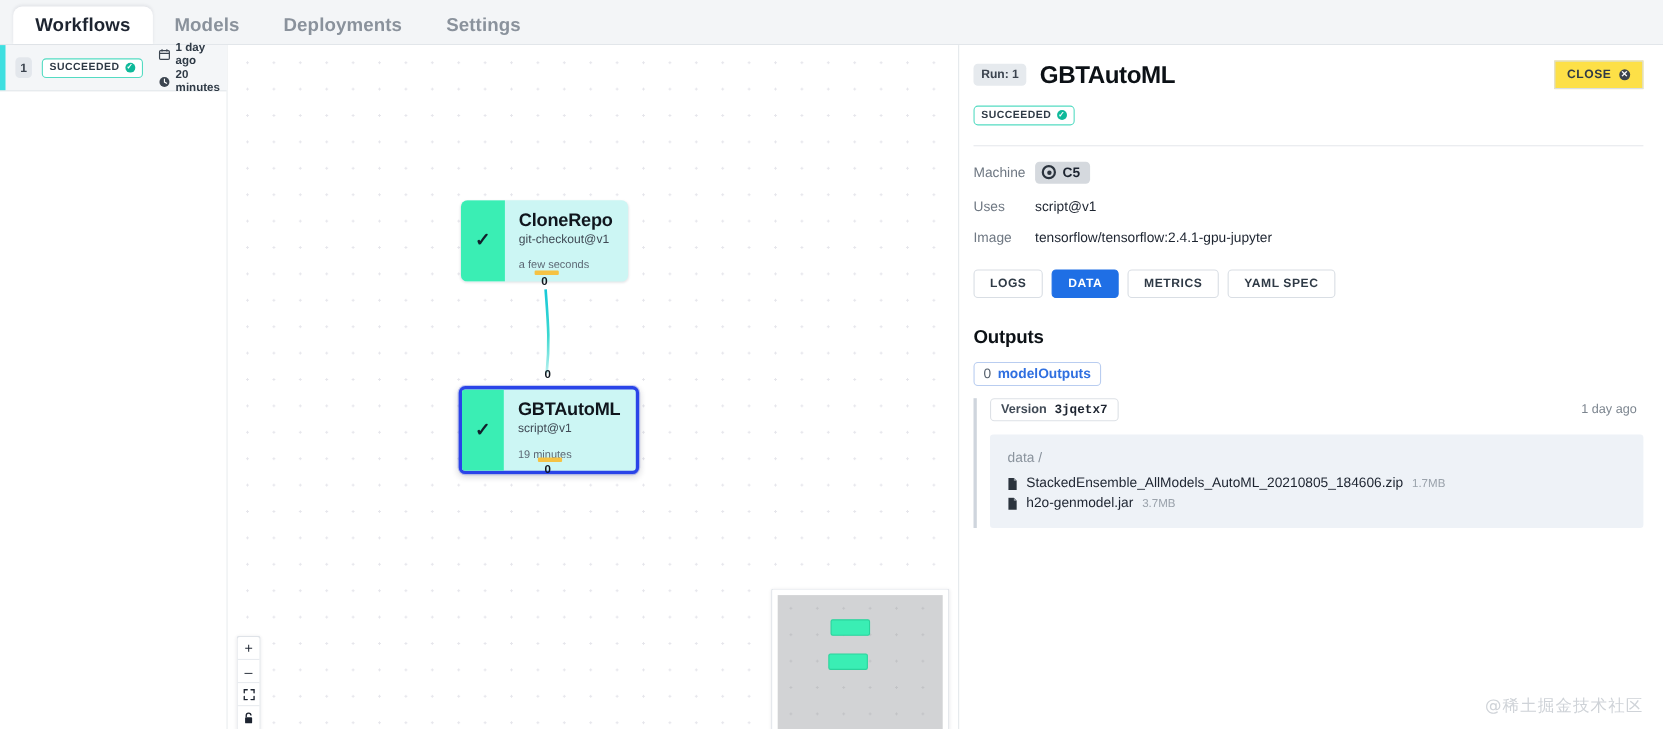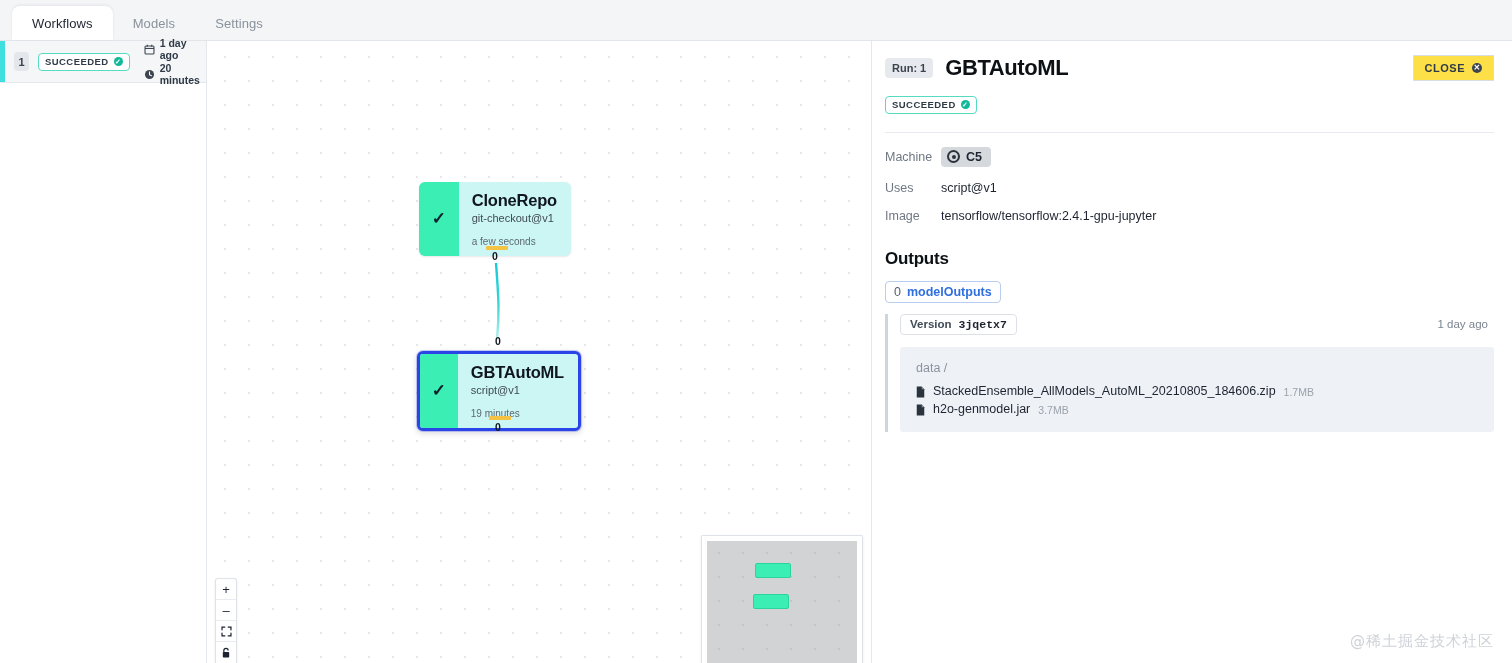--- a/index.html
+++ b/index.html
@@ -16,21 +16,21 @@
   .tabbar {
     position: absolute; left: 0; top: 0; width: 1512px; height: 41px;
     background: #f3f5f7;
     border-bottom: 1px solid #e2e6ea;
     display: flex; align-items: flex-end;
     padding-left: 12px;
   }
   .tab {
     height: 34px; padding: 0 20px;
     display: flex; align-items: center;
-    font-size: 13px; font-weight: 400; letter-spacing: .1px;
+    font-size: 17px; font-weight: 700; letter-spacing: .1px;
     color: #8a929c;
     border-radius: 8px 8px 0 0;
     cursor: pointer;
     white-space: nowrap;
   }
   .tab.active {
     background: #ffffff; color: #1d2430;
     box-shadow: 0 -1px 3px rgba(20,30,50,.08);
     position: relative; z-index: 3;
   }
@@ -240,20 +240,21 @@
     font-family: "DejaVu Sans", sans-serif;
     user-select: none;
   }
 </style>
 </head>
 <body>
 
 <div class="tabbar">
   <div class="tab active">Workflows</div>
   <div class="tab">Models</div>
+  <div class="tab">Deployments</div>
   <div class="tab">Settings</div>
 </div>
 
 <div class="runlist">
   <div class="run-row">
     <div class="run-accent"></div>
     <div class="run-index">1</div>
 
     <div class="badge-succeeded">
       <span>SUCCEEDED</span>
@@ -375,20 +376,26 @@
   <div class="kv">
     <div class="k">Uses</div>
     <div class="v">script@v1</div>
   </div>
 
   <div class="kv">
     <div class="k">Image</div>
     <div class="v">tensorflow/tensorflow:2.4.1-gpu-jupyter</div>
   </div>
 
+  <div class="btn-row">
+    <div class="pbtn">LOGS</div>
+    <div class="pbtn active">DATA</div>
+    <div class="pbtn">METRICS</div>
+    <div class="pbtn">YAML SPEC</div>
+  </div>
 
   <div class="section-title">Outputs</div>
 
   <div class="out-chip">
     <span class="idx">0</span>
     <span class="nm">modelOutputs</span>
   </div>
 
   <div class="out-block">
     <div class="ver-row">

